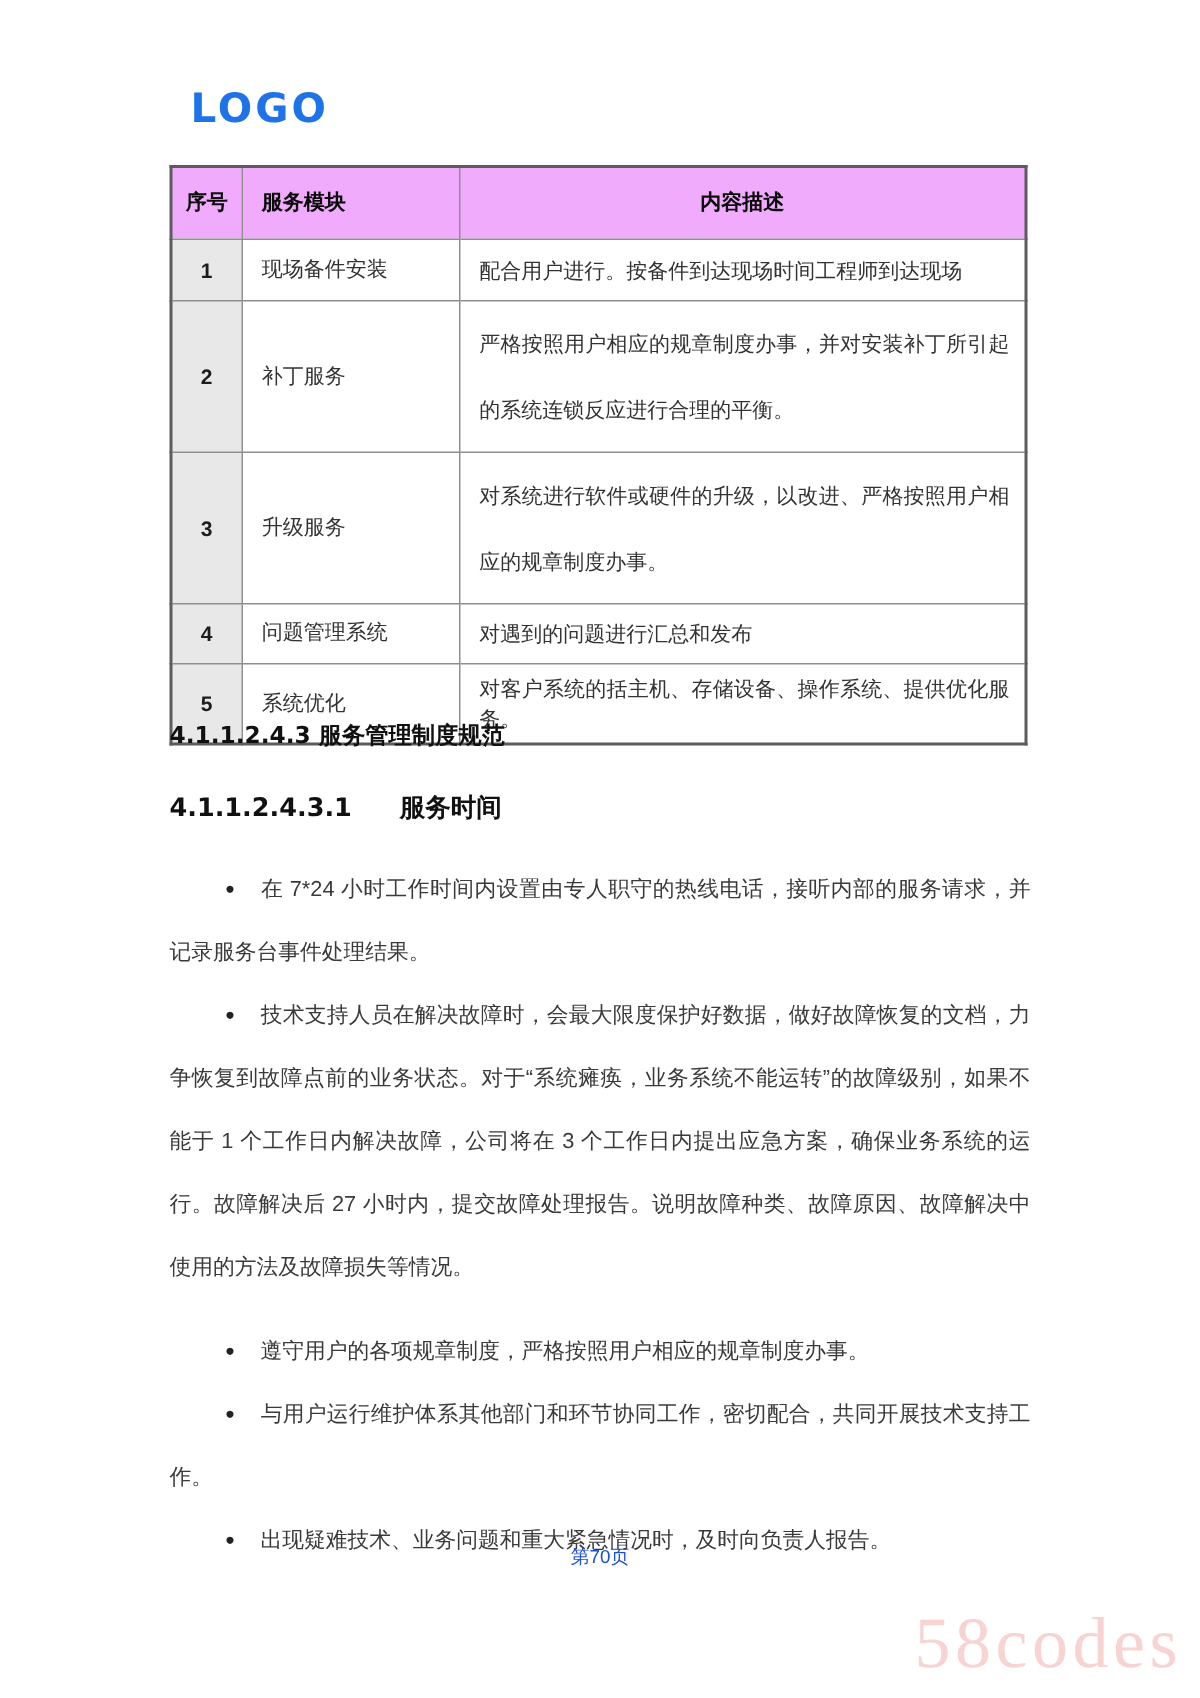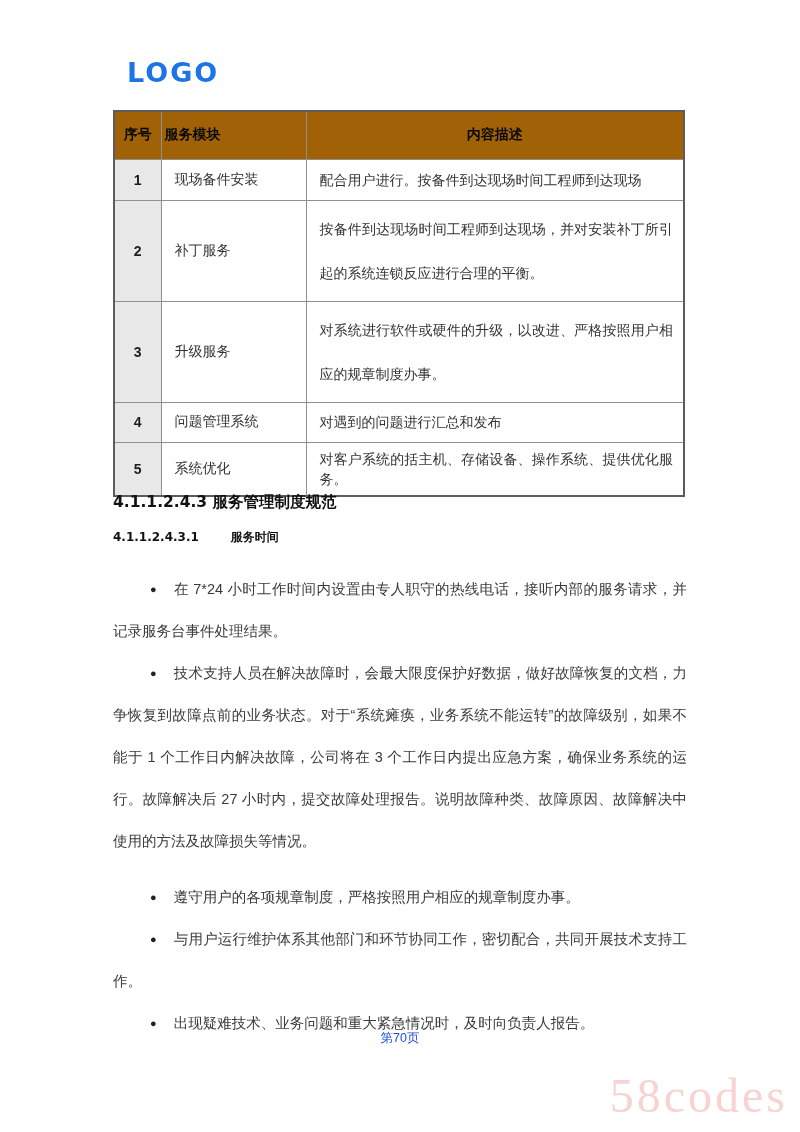--- a/index.html
+++ b/index.html
@@ -29,28 +29,28 @@
     border-collapse: collapse;
     table-layout: fixed;
     font-size: 14px;
   }
   table.svc th, table.svc td {
     border: 1px solid #8f8f8f;
     vertical-align: middle;
   }
   table.svc { border: 2px solid #5c5c5c; }
   table.svc thead th {
-    background: #a16207;
+    background: #f0abfc;
     color: #0a0a0a;
     font-weight: bold;
     height: 48px;
     font-size: 14px;
   }
   th.col-num, td.cell-num { width: 47px; text-align: center; }
-  th.col-module { width: 145px; text-align: left; padding-left: 3px; }
+  th.col-module { width: 145px; text-align: left; padding-left: 13px; }
   th.col-desc { text-align: center; }
   td.cell-num {
     background: #e8e8e8;
     font-weight: bold;
     color: #1c1c1c;
   }
   td.cell-module { padding-left: 13px; color: #333; }
   td.cell-desc {
     padding: 6px 10px 6px 13px;
     color: #333;
@@ -58,33 +58,33 @@
     text-align: justify;
   }
   tr.r1 { height: 41px; } tr.r1 td.cell-desc { line-height: 20px; }
   tr.r2 { height: 90px; }
   tr.r3 { height: 80px; }
   tr.r4 { height: 40px; } tr.r4 td.cell-desc { line-height: 20px; }
   tr.r5 { height: 42px; } tr.r5 td.cell-desc { line-height: 20px; }
 
   
   .content {
-    position: absolute; left: 113px; top: 480px;
+    position: absolute; left: 113px; top: 468px;
     width: 574px;
   }
   .h-major {
     font-weight: bold; color: #111;
     font-size: 15.5px;
     margin-top: 12px;
     font-family: "DejaVu Sans", "Liberation Sans", sans-serif;
   }
   .h-minor {
     font-weight: bold; color: #111;
-    font-size: 12px;
-    margin-top: 16px;
+    font-size: 17px;
+    margin-top: 26px;
     font-family: "DejaVu Sans", "Liberation Sans", sans-serif;
   }
   .h-minor .h-title { margin-left: 32px; }
   .para {
     margin-top: 22px;
     font-size: 14.5px;
     line-height: 42px;
     text-align: justify;
     text-indent: 37px;
     color: #3a3a3a;
@@ -130,21 +130,21 @@
     </thead>
     <tbody>
       <tr class="r1">
         <td class="cell-num">1</td>
         <td class="cell-module">现场备件安装</td>
         <td class="cell-desc">配合用户进行。按备件到达现场时间工程师到达现场</td>
       </tr>
       <tr class="r2">
         <td class="cell-num">2</td>
         <td class="cell-module">补丁服务</td>
-        <td class="cell-desc">按备件到达现场时间工程师到达现场，并对安装补丁所引起的系统连锁反应进行合理的平衡。</td>
+        <td class="cell-desc">严格按照用户相应的规章制度办事，并对安装补丁所引起的系统连锁反应进行合理的平衡。</td>
       </tr>
       <tr class="r3">
         <td class="cell-num">3</td>
         <td class="cell-module">升级服务</td>
         <td class="cell-desc">对系统进行软件或硬件的升级，以改进、严格按照用户相应的规章制度办事。</td>
       </tr>
       <tr class="r4">
         <td class="cell-num">4</td>
         <td class="cell-module">问题管理系统</td>
         <td class="cell-desc">对遇到的问题进行汇总和发布</td>

